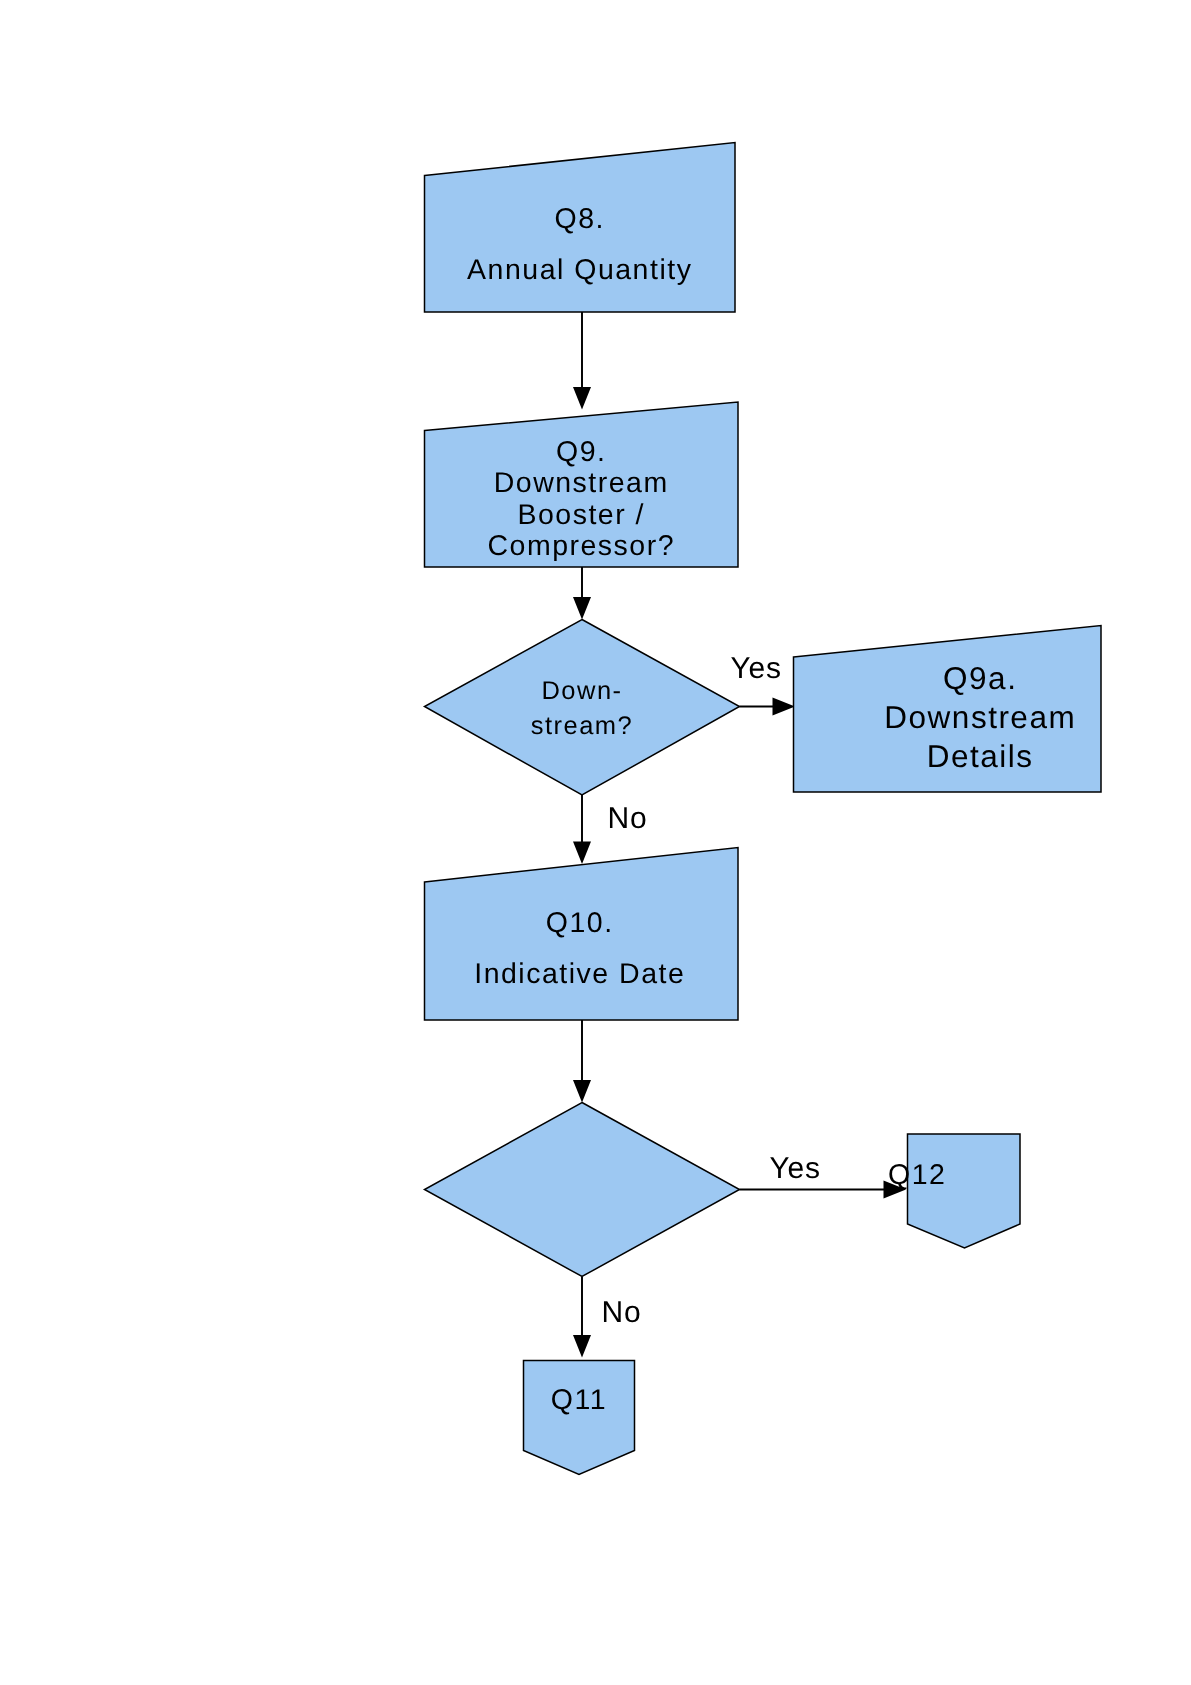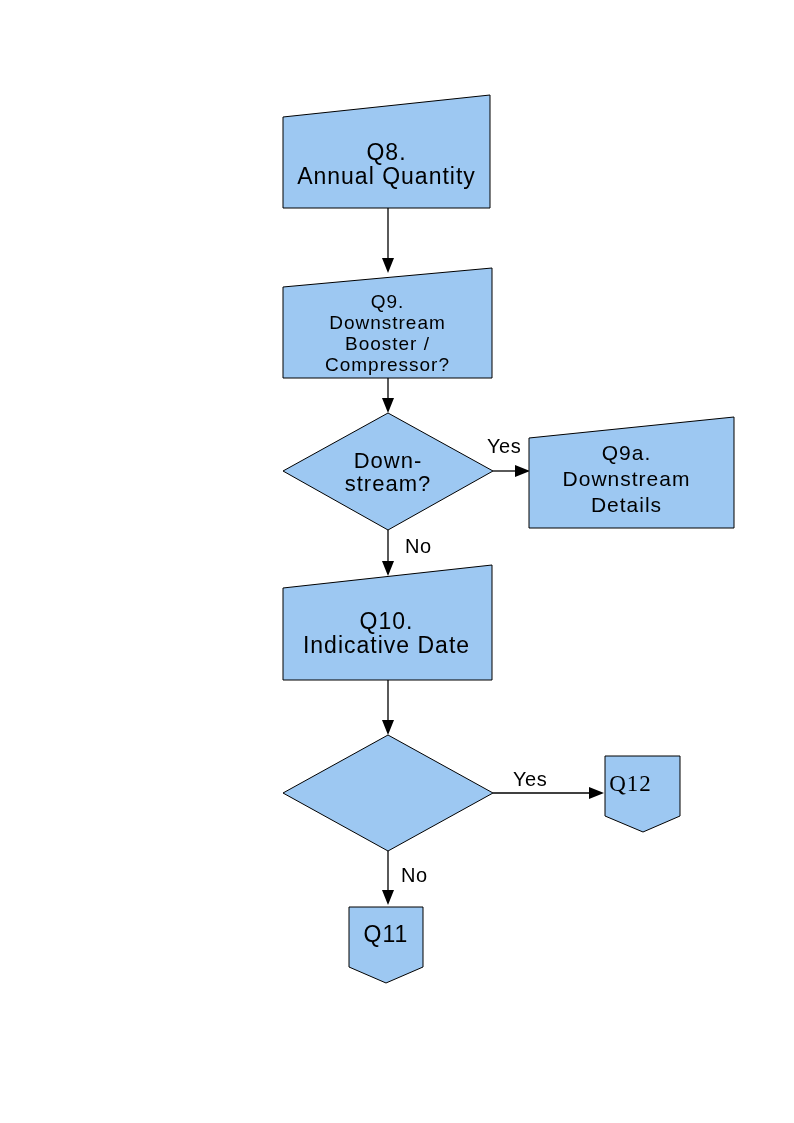--- a/index.html
+++ b/index.html
@@ -16,23 +16,23 @@
   .connector { stroke:#000000; stroke-width:1.3; fill:none; }
   .arrowhead { fill:#000000; stroke:none; }
   .nodelabel {
     position:absolute;
     display:flex; align-items:center; justify-content:center;
     text-align:center;
     white-space:pre-line;
     letter-spacing:1px;
     pointer-events:none;
   }
-  .lbl-lg  { font-size:23px; line-height:24px; }
+  .lbl-lg  { font-size:19px; line-height:34px; }
   .lbl-md  { font-size:19px; line-height:21px; }
-  .lbl-dia { font-size:22px; line-height:23px; }
+  .lbl-dia { font-size:17px; line-height:23px; }
   .lbl-q9a { font-size:21px; line-height:26px; }
   .edgelabel {
     position:absolute;
     font-size:20px;
     letter-spacing:0.5px;
     pointer-events:none;
   }
 </style>
 </head>
 <body>
@@ -84,29 +84,29 @@
 Annual Quantity</div>
 
   <div class="nodelabel lbl-md" style="left:283px; top:287px; width:209px; height:91px;">Q9.
 Downstream
 Booster /
 Compressor?</div>
 
   <div class="nodelabel lbl-dia" style="left:283px; top:413px; width:210px; height:117px;">Down-
 stream?</div>
 
-  <div class="nodelabel lbl-q9a" style="left:524px; top:438px; width:205px; height:82px;">Q9a.
+  <div class="nodelabel lbl-q9a" style="left:551px; top:438px; width:205px; height:82px;">Q9a.
 Downstream
 Details</div>
 
   <div class="nodelabel lbl-lg" style="left:283px; top:588px; width:207px; height:90px;">Q10.
 Indicative Date</div>
 
 
-  <div class="nodelabel lbl-lg" style="left:593px; top:756px; width:75px; height:55px;font-family:Liberation Serif, serif;">Q12</div>
+  <div class="nodelabel lbl-lg" style="left:574px; top:756px; width:75px; height:55px;">Q12</div>
 
   <div class="nodelabel lbl-lg" style="left:349px; top:907px; width:74px; height:54px;text-align:center;">Q11</div>
 
   <div class="edgelabel" style="left:487px; top:435px;">Yes</div>
 
   <div class="edgelabel" style="left:405px; top:535px;">No</div>
 
   <div class="edgelabel" style="left:513px; top:768px;">Yes</div>
 
   <div class="edgelabel" style="left:401px; top:864px;">No</div>

